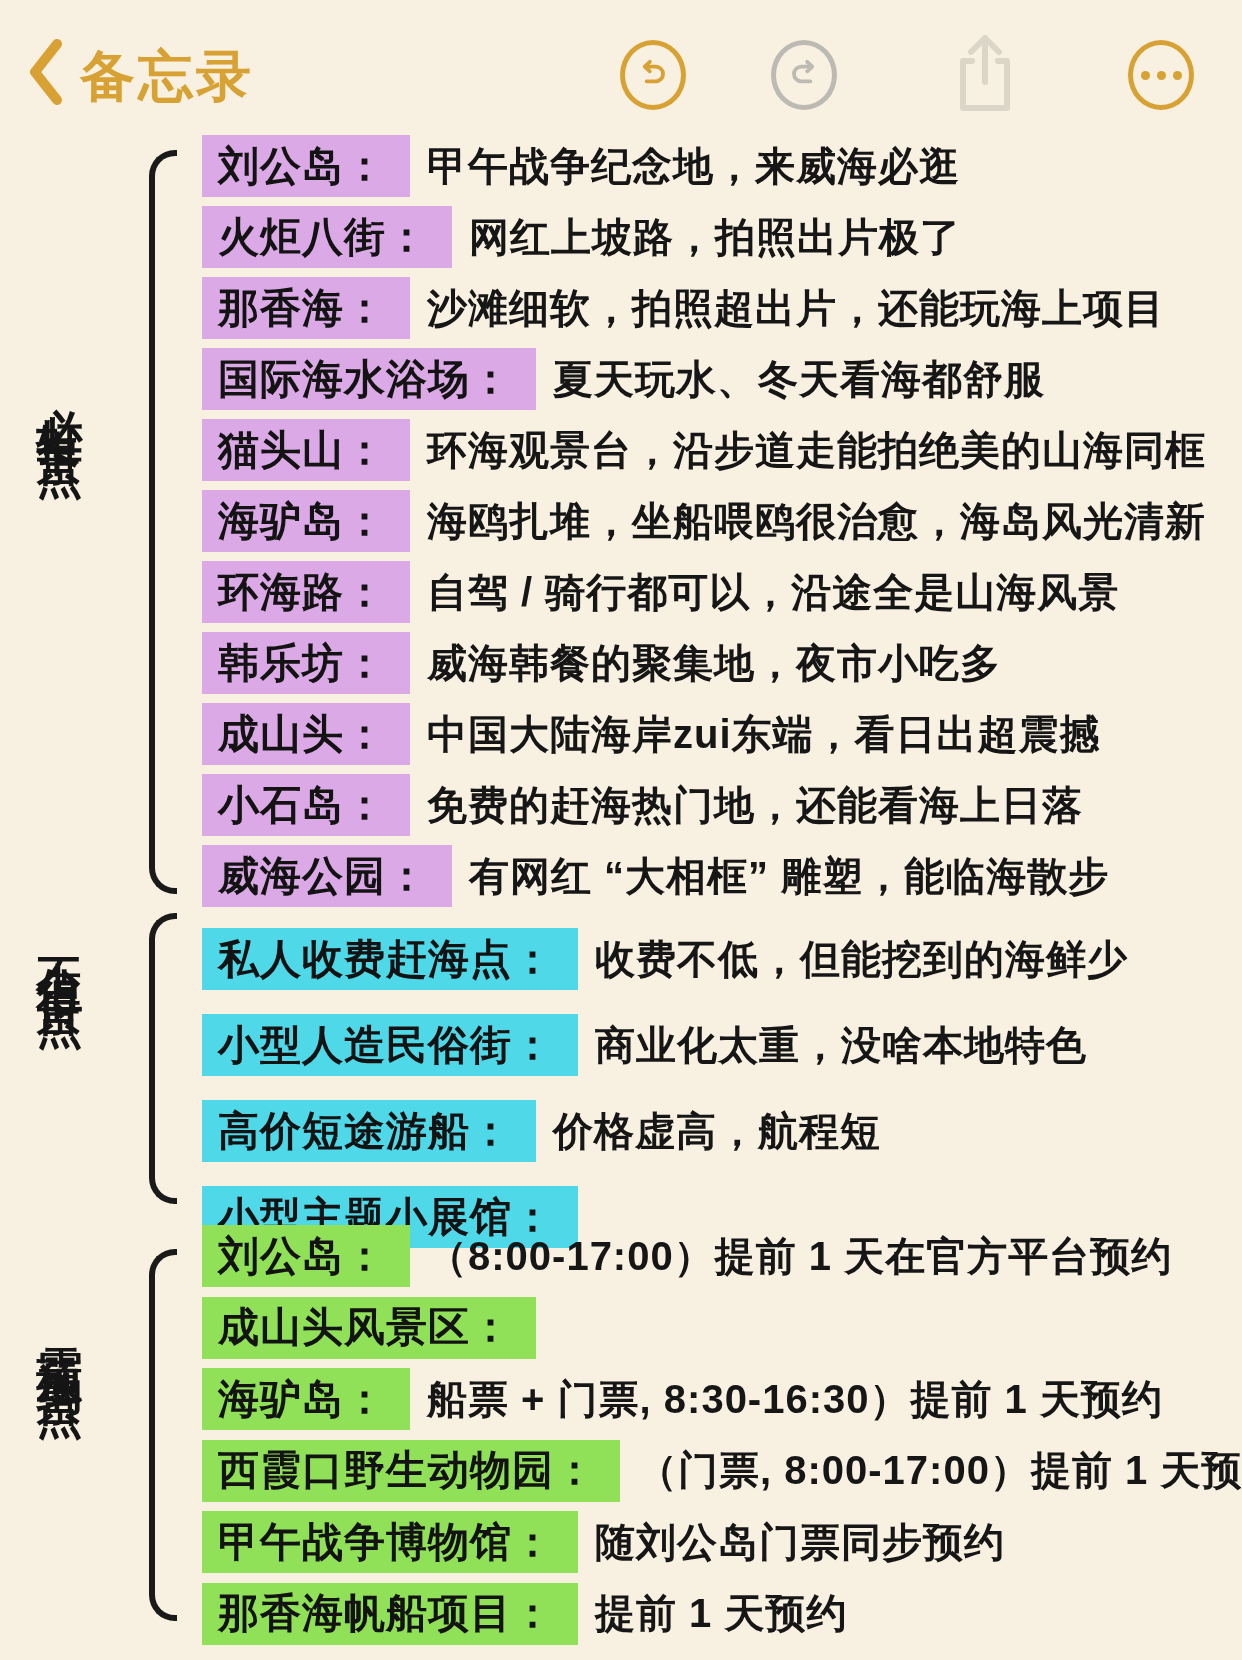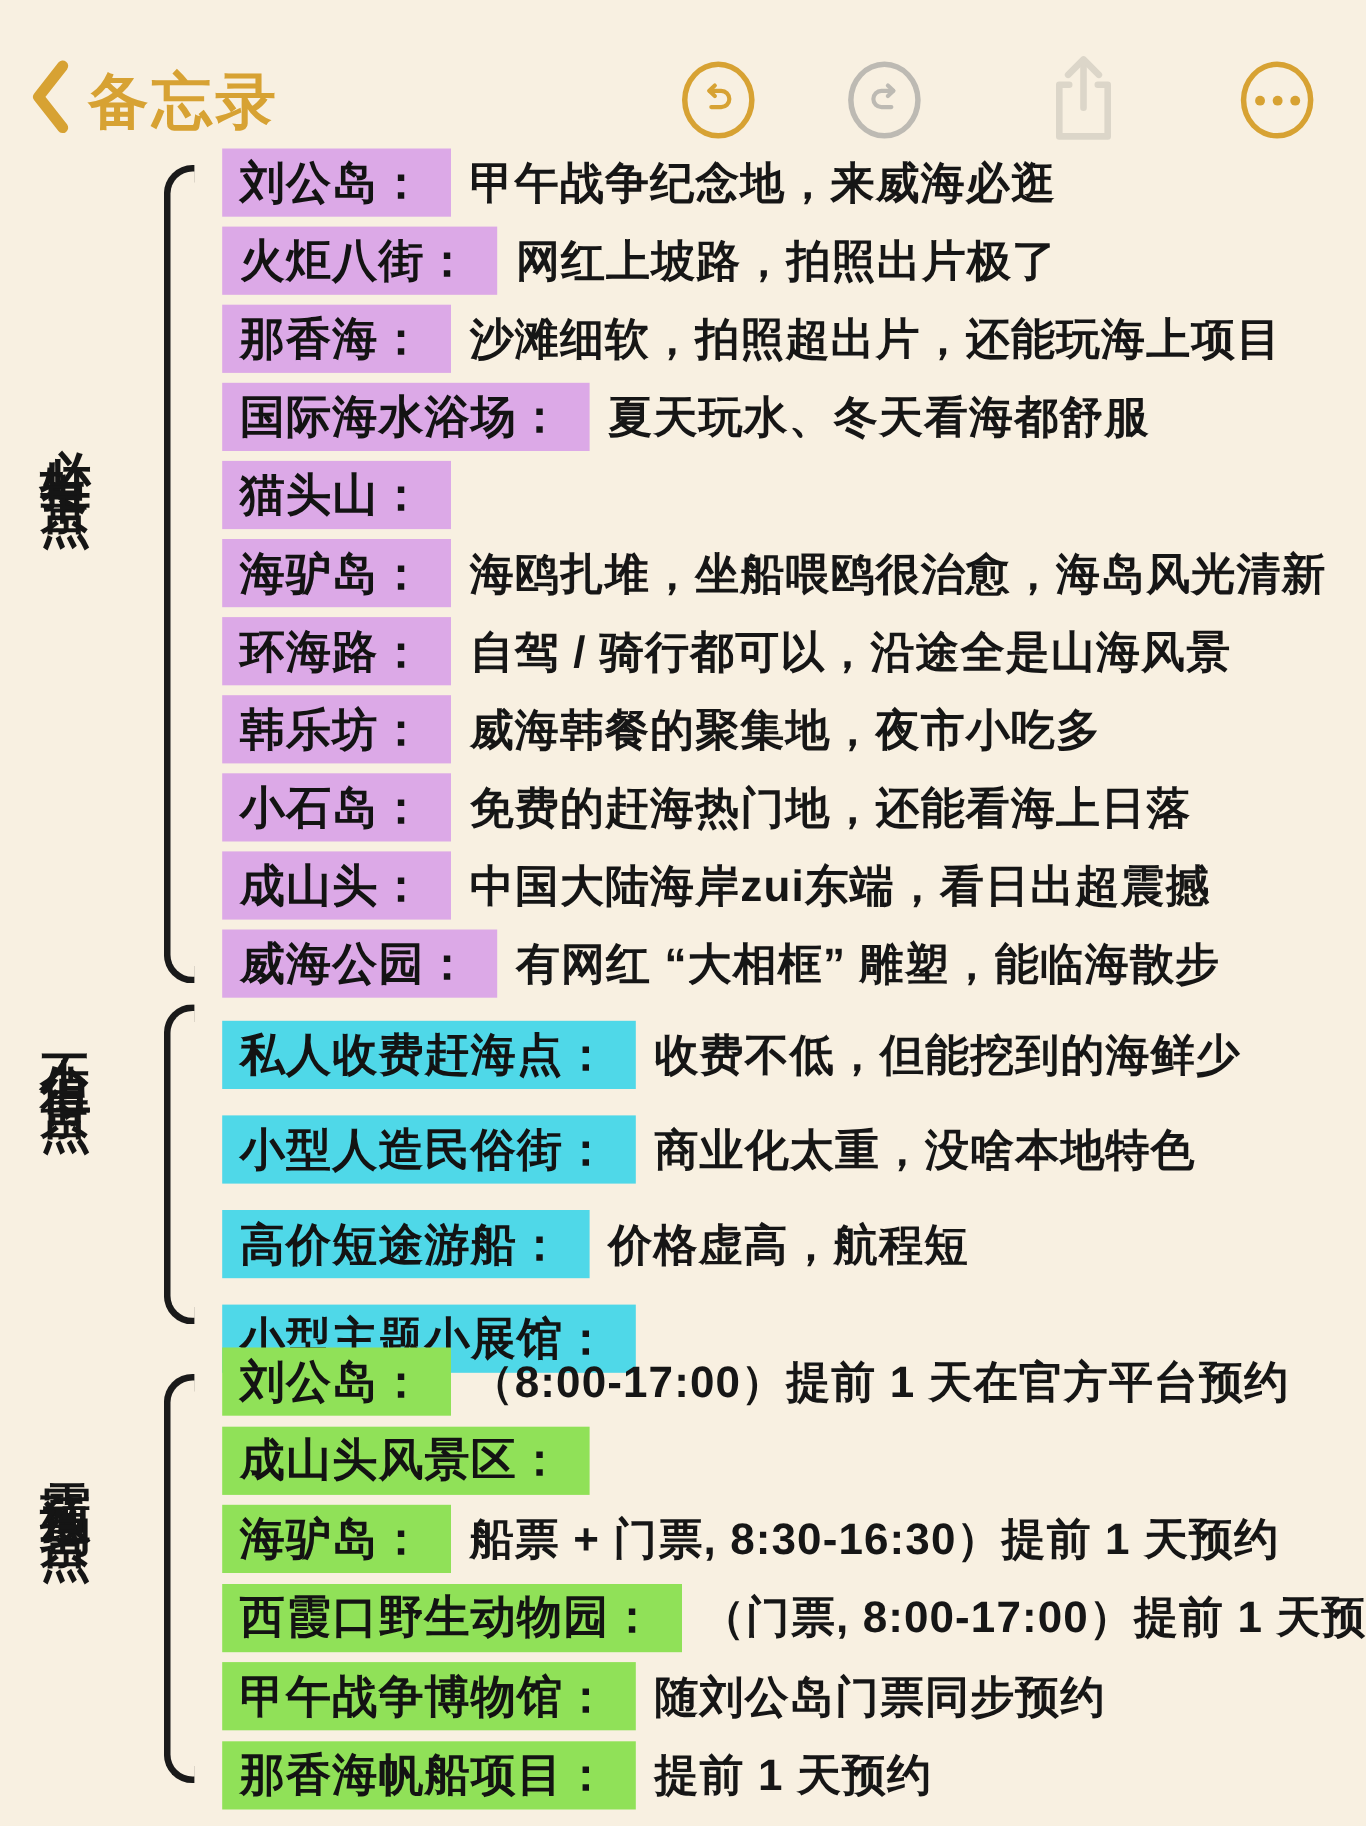--- a/index.html
+++ b/index.html
@@ -4,21 +4,21 @@
 <style>
   html,body{margin:0;padding:0;}
   body{
     width:1242px;height:1660px;
     position:relative;overflow:hidden;
     background:#F8F0E1;
     color:#151515;
     font-family:"Liberation Sans","DejaVu Sans",sans-serif;
   }
   
-  .header{position:absolute;top:16px;left:0;width:1242px;height:130px;text-align:right;}
+  .header{position:absolute;top:0;left:0;width:1242px;height:130px;text-align:right;}
   .back{position:absolute;left:26px;top:36px;display:flex;align-items:center;gap:16px;color:#D7A233;cursor:pointer;}
   .back-label{font-size:55px;font-weight:600;letter-spacing:3px;line-height:1;padding-top:4px;}
   .iconbtn{
     position:absolute;top:40px;width:66px;height:70px;
     border:5px solid #D7A233;border-radius:50%;
     box-sizing:border-box;display:flex;align-items:center;justify-content:center;
     color:#D7A233;background:transparent;cursor:pointer;
   }
   .iconbtn svg{display:block;}
   .btn-undo{left:620px;}
@@ -130,42 +130,43 @@
     <div class="row">
       <span class="tag">那香海：</span>
       <span class="desc">沙滩细软，拍照超出片，还能玩海上项目</span>
     </div>
     <div class="row">
       <span class="tag">国际海水浴场：</span>
       <span class="desc">夏天玩水、冬天看海都舒服</span>
     </div>
     <div class="row">
       <span class="tag">猫头山：</span>
+      <span class="desc">环海观景台，沿步道走能拍绝美的山海同框</span>
     </div>
     <div class="row">
       <span class="tag">海驴岛：</span>
       <span class="desc">海鸥扎堆，坐船喂鸥很治愈，海岛风光清新</span>
     </div>
     <div class="row">
       <span class="tag">环海路：</span>
       <span class="desc">自驾 / 骑行都可以，沿途全是山海风景</span>
     </div>
     <div class="row">
       <span class="tag">韩乐坊：</span>
       <span class="desc">威海韩餐的聚集地，夜市小吃多</span>
     </div>
     <div class="row">
+      <span class="tag">成山头：</span>
+      <span class="desc">中国大陆海岸zui东端，看日出超震撼</span>
+    </div>
+    <div class="row">
       <span class="tag">小石岛：</span>
       <span class="desc">免费的赶海热门地，还能看海上日落</span>
     </div>
     <div class="row">
-      <span class="tag">成山头：</span>
-      <span class="desc">中国大陆海岸zui东端，看日出超震撼</span>
-    </div>
-    <div class="row">
       <span class="tag">威海公园：</span>
       <span class="desc">有网红 “大相框” 雕塑，能临海散步</span>
     </div>
   </div>
 
   <div class="section sec2" style="--tag: #4FD8E8;">
     <div class="row">
       <span class="tag">私人收费赶海点：</span>
       <span class="desc">收费不低，但能挖到的海鲜少</span>
     </div>

